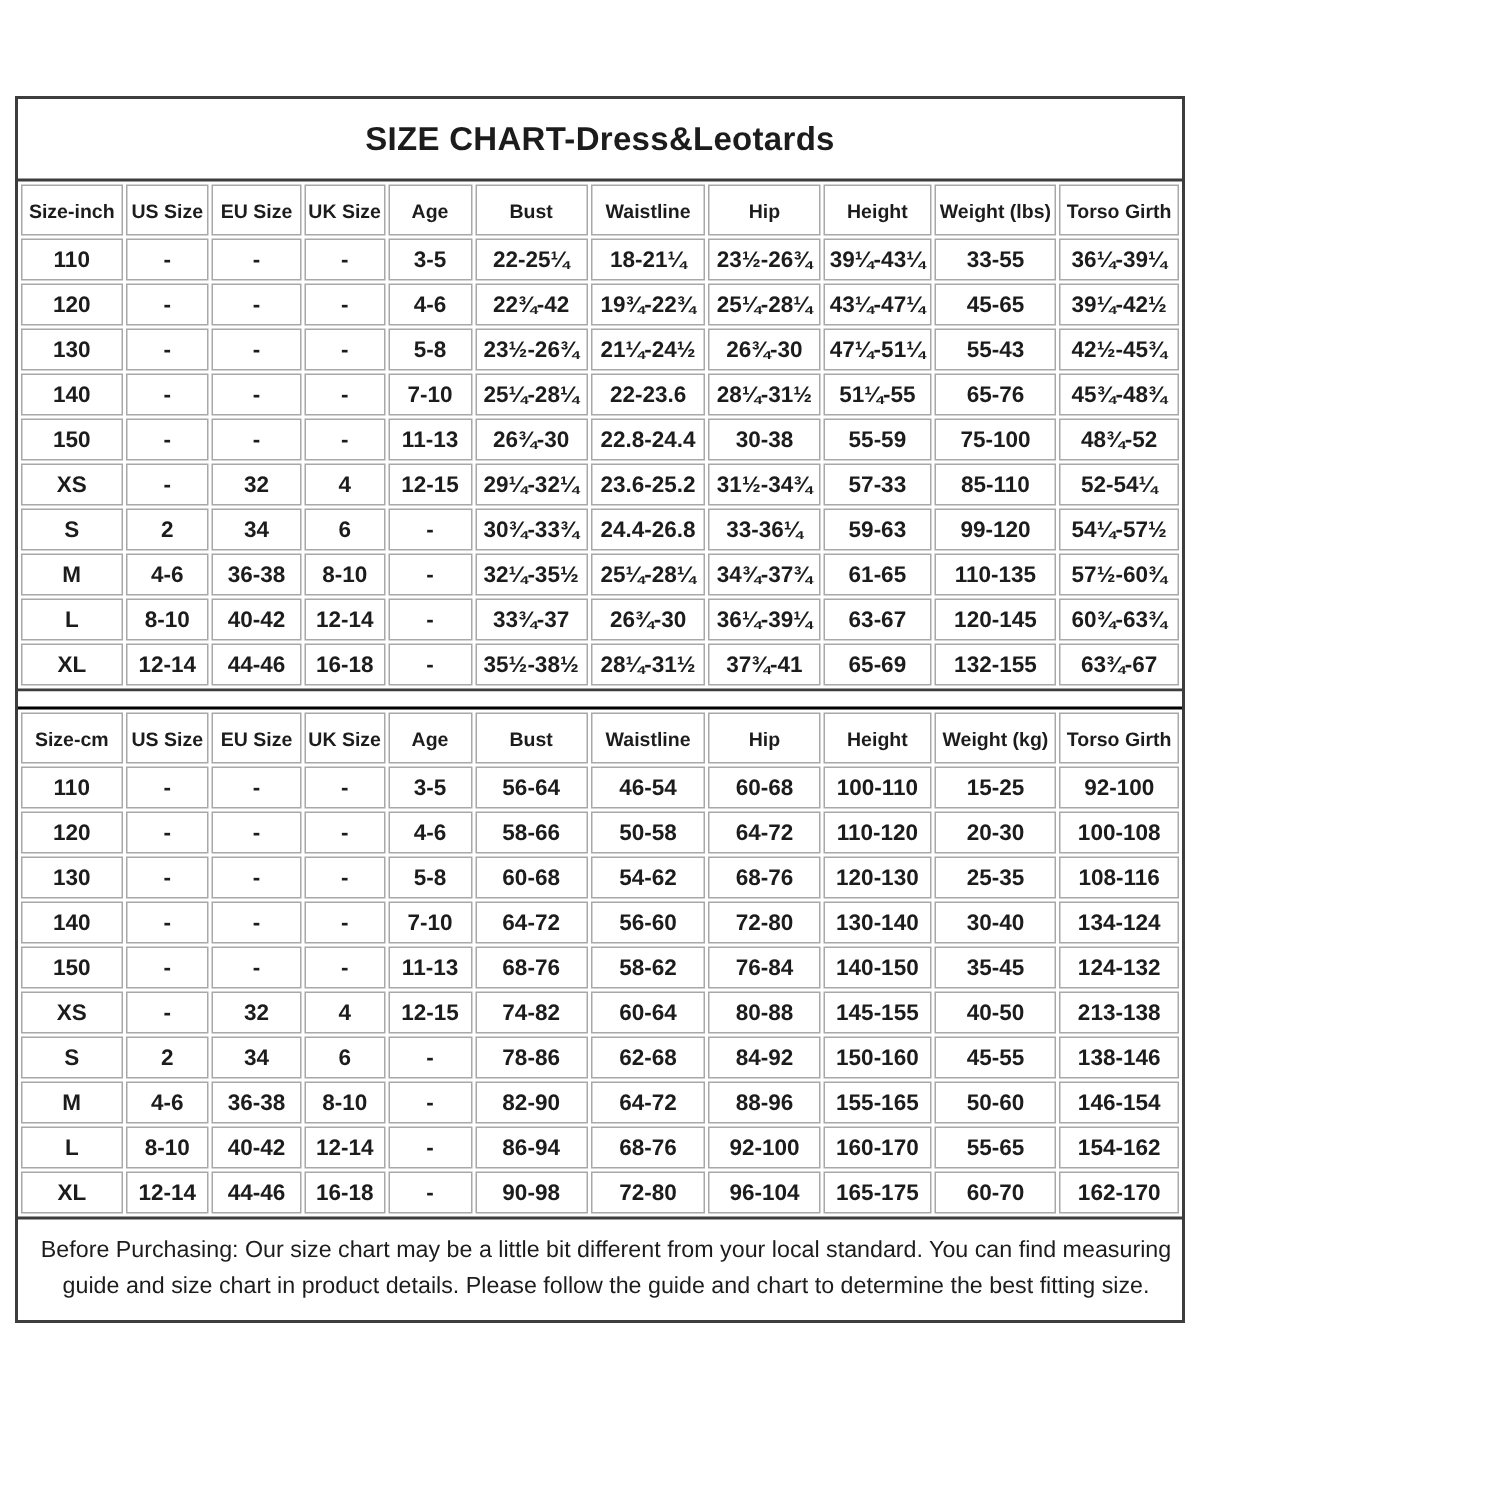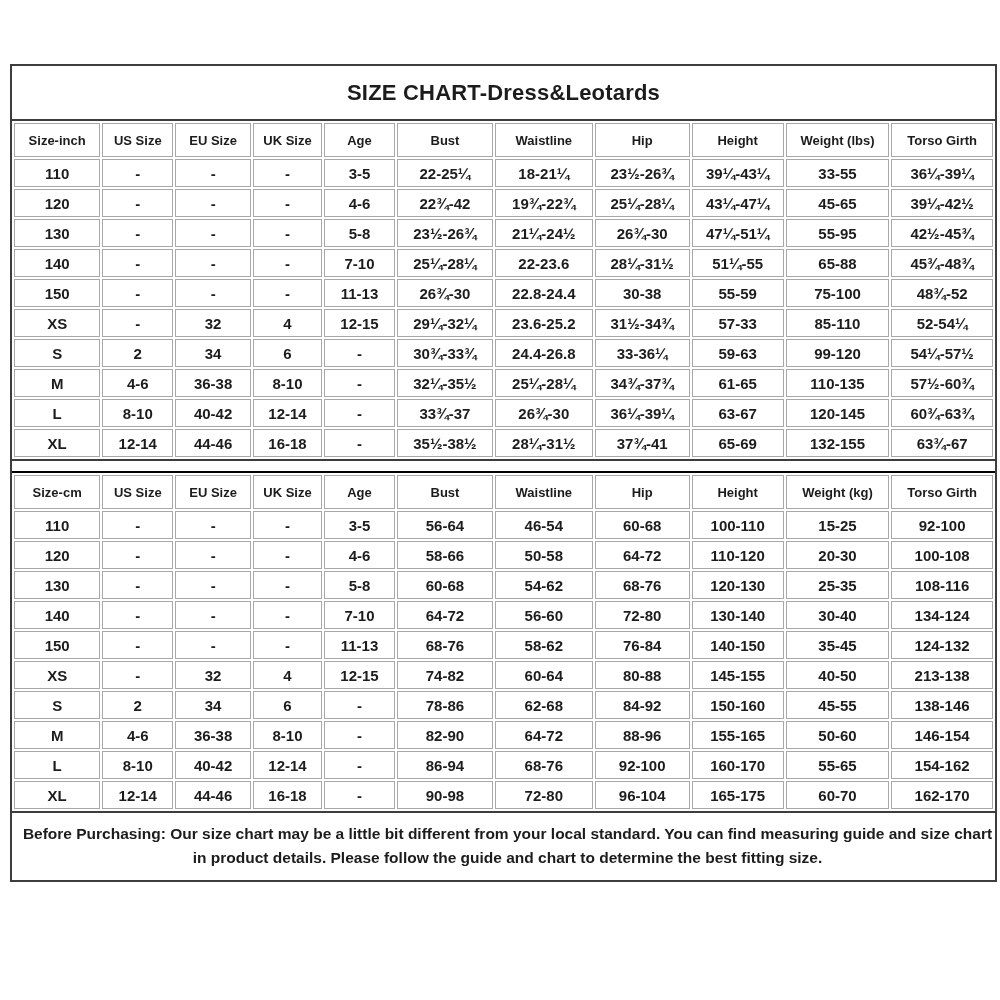--- a/index.html
+++ b/index.html
@@ -5,21 +5,21 @@
   * { margin: 0; padding: 0; box-sizing: border-box; }
   html, body {
     width: 1000px; height: 1000px;
     background: #ffffff;
     font-family: "Liberation Sans", sans-serif;
     color: #1c1c1c;
   }
   .chart-wrap {
     position: absolute;
     left: 10px; top: 64px;
-    width: 987px;
+    width: 780px;
     border: 2px solid #3d3d3d;
     background: #ffffff;
   }
   .title-box {
     height: 55px;
     border-bottom: 2px solid #3d3d3d;
     display: flex;
     align-items: center;
     justify-content: center;
     font-size: 22px;
@@ -50,21 +50,21 @@
   }
   table.size-table td {
     height: 28px;
     font-size: 15px;
   }
   .footer-box {
     border-top: 2px solid #3d3d3d;
     padding: 9px 2px 10px 10px;
     text-align: center;
     font-size: 15.5px;
-    font-weight: 700;
+    font-weight: 400;
     line-height: 1.55;
   }
   col.c0  { width: 9.0%; }
   col.c1  { width: 7.4%; }
   col.c2  { width: 7.9%; }
   col.c3  { width: 7.2%; }
   col.c4  { width: 7.4%; }
   col.c5  { width: 10.0%; }
   col.c6  { width: 10.2%; }
   col.c7  { width: 9.9%; }
@@ -139,34 +139,34 @@
           <tr>
             <td>130</td>
             <td>-</td>
             <td>-</td>
             <td>-</td>
             <td>5-8</td>
             <td>23½-26¾</td>
             <td>21¼-24½</td>
             <td>26¾-30</td>
             <td>47¼-51¼</td>
-            <td>55-95</td>
+            <td>55-43</td>
             <td>42½-45¾</td>
           </tr>
           <tr>
             <td>140</td>
             <td>-</td>
             <td>-</td>
             <td>-</td>
             <td>7-10</td>
             <td>25¼-28¼</td>
             <td>22-23.6</td>
             <td>28¼-31½</td>
             <td>51¼-55</td>
-            <td>65-88</td>
+            <td>65-76</td>
             <td>45¾-48¾</td>
           </tr>
           <tr>
             <td>150</td>
             <td>-</td>
             <td>-</td>
             <td>-</td>
             <td>11-13</td>
             <td>26¾-30</td>
             <td>22.8-24.4</td>

